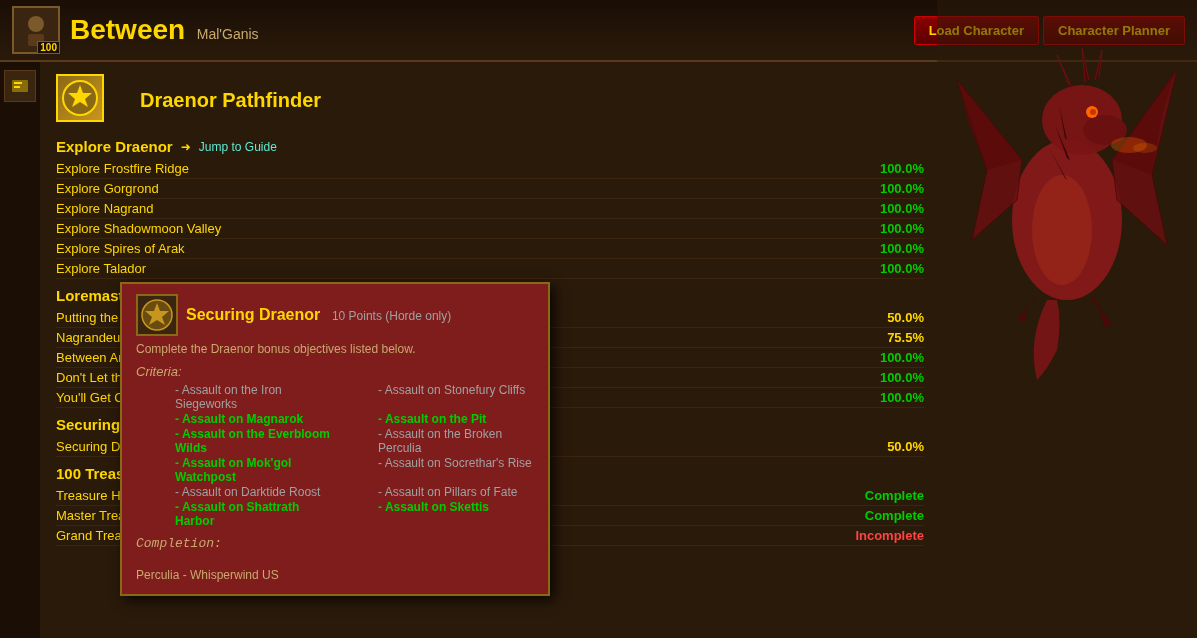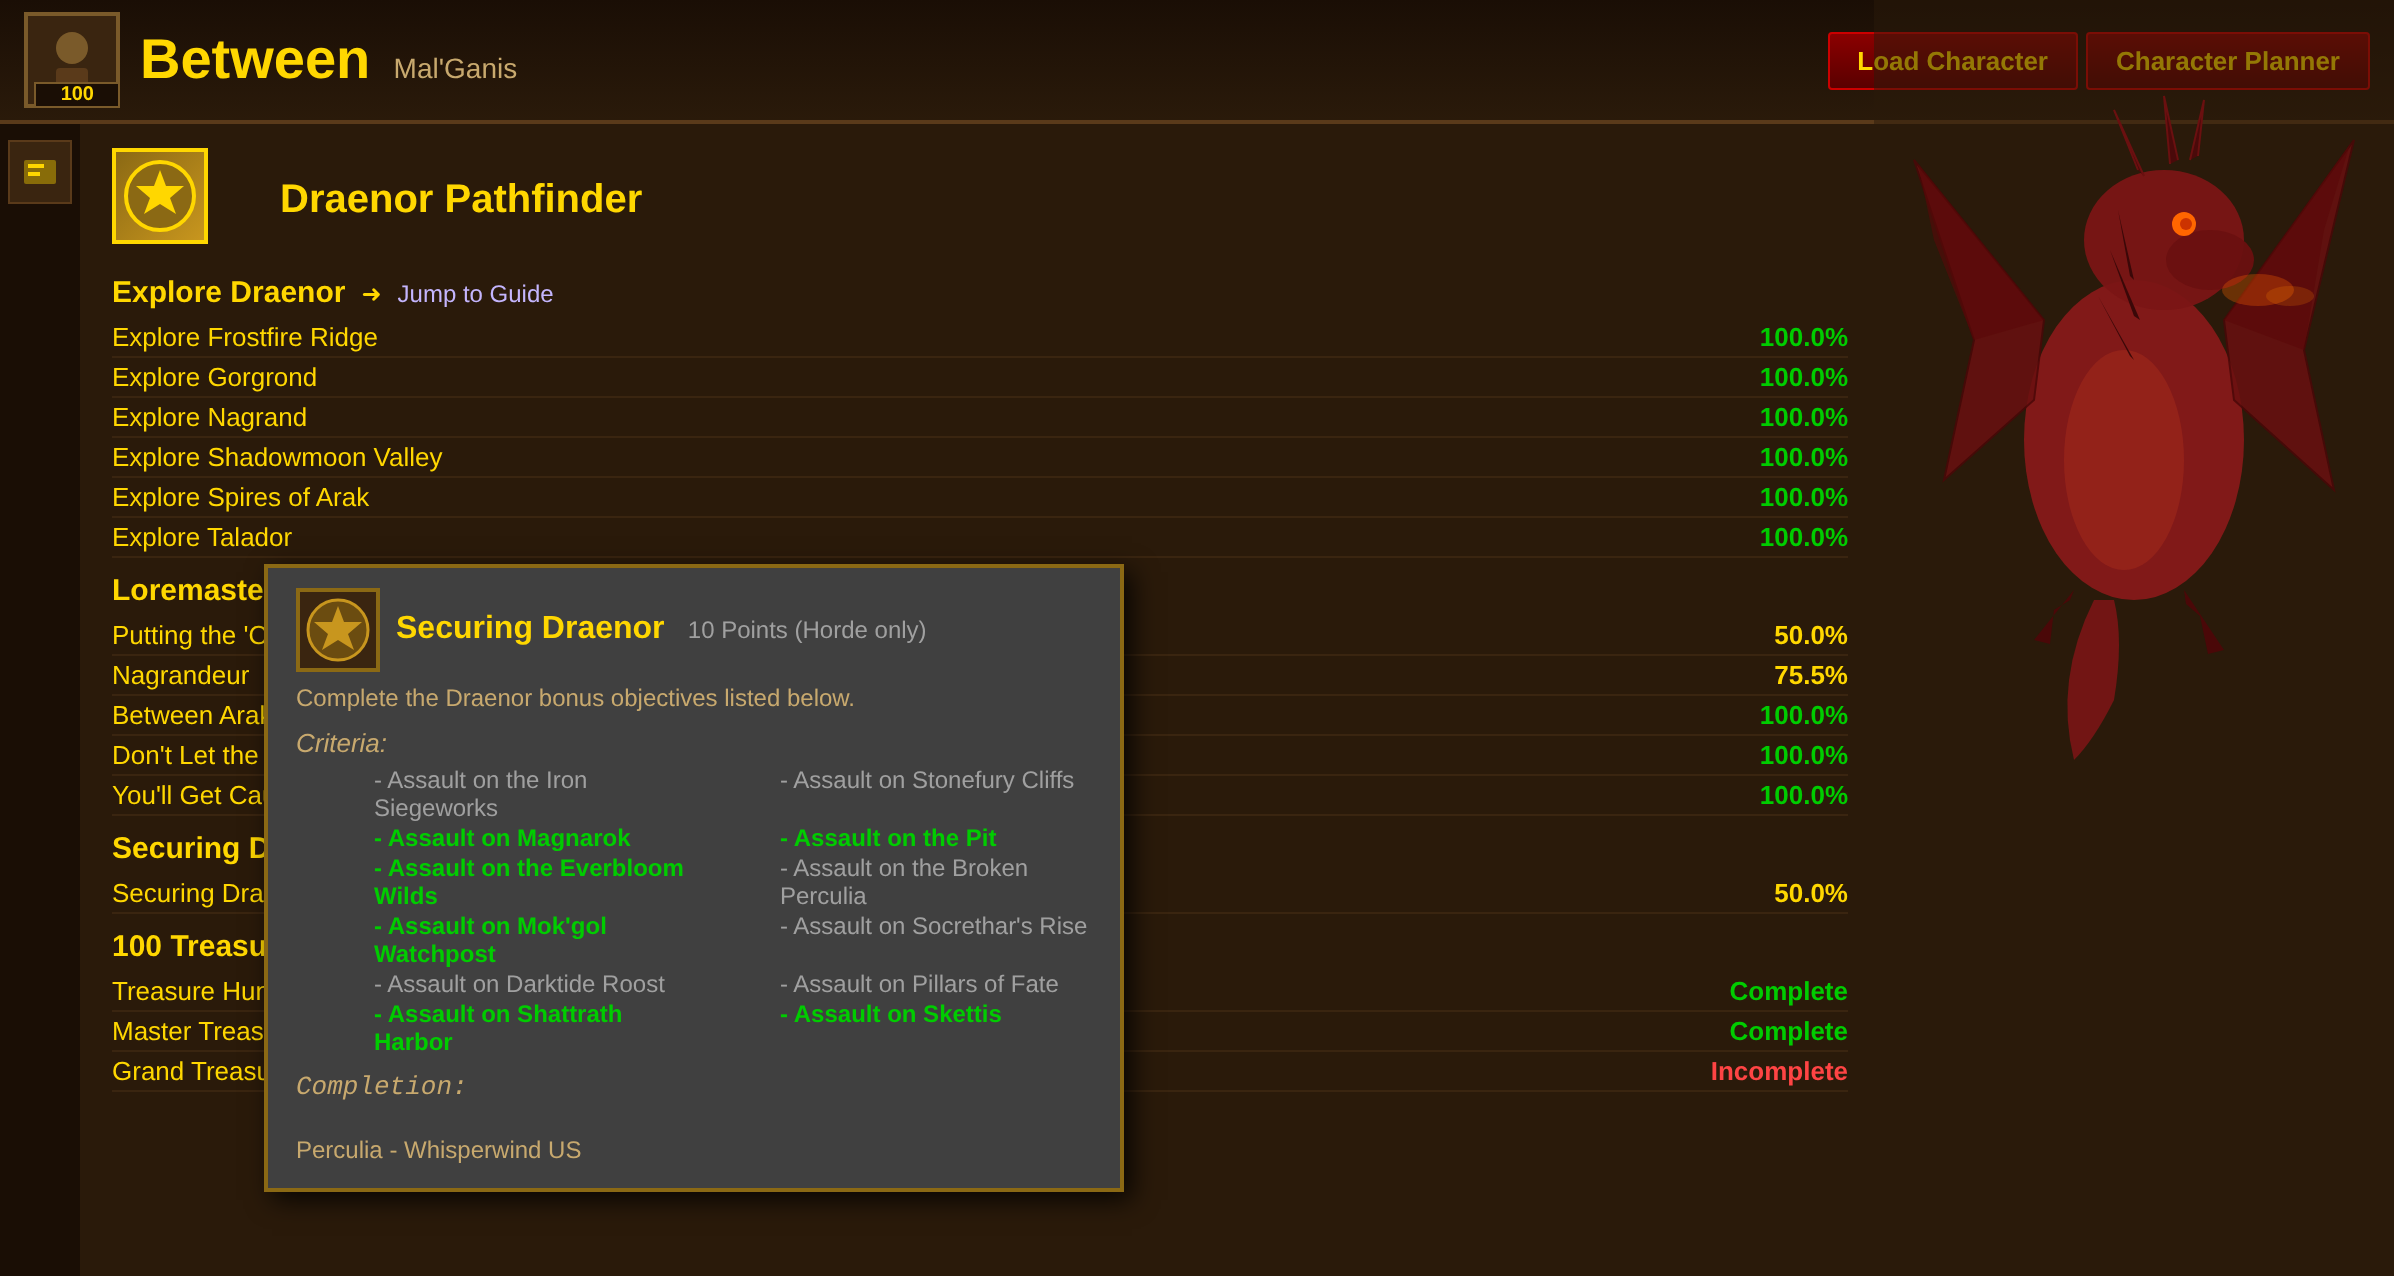--- a/index.html
+++ b/index.html
@@ -39,21 +39,21 @@
     }
     .level-badge {
       position: absolute;
       bottom: -2px;
       right: -2px;
       background: #1a0e05;
       border: 1px solid #7a5a2a;
       color: #ffd700;
       font-size: 10px;
       font-weight: bold;
-      padding: 0 12px;
+      padding: 0 2px;
     }
     .character-name {
       font-size: 28px;
       font-weight: bold;
       color: #ffd700;
     }
     .character-realm {
       font-size: 14px;
       color: #c8a96e;
       margin-left: 8px;
@@ -132,21 +132,21 @@
       gap: 8px;
       margin: 8px 0 4px 0;
       clear: both;
     }
     .section-title {
       font-size: 15px;
       font-weight: bold;
       color: #ffd700;
     }
     .section-link {
-      color: #c4b5fd;
+      color: #5eead4;
       text-decoration: none;
       font-size: 12px;
     }
     .arrow-icon {
       color: #ffd700;
       font-size: 12px;
     }
 
     .achievement-row {
       display: flex;
@@ -183,23 +183,23 @@
 
     
     .treasures-section {
       margin-top: 8px;
     }
 
     
     .tooltip {
       position: absolute;
       top: 220px;
-      left: 92px;
+      left: 80px;
       width: 430px;
-      background: #404040;
+      background: #7f1d1d;
       border: 2px solid #8b6914;
       z-index: 100;
       padding: 10px 14px 12px;
       box-shadow: 4px 4px 12px rgba(0,0,0,0.8);
     }
     .tooltip-title {
       font-size: 16px;
       font-weight: bold;
       color: #ffd700;
     }

